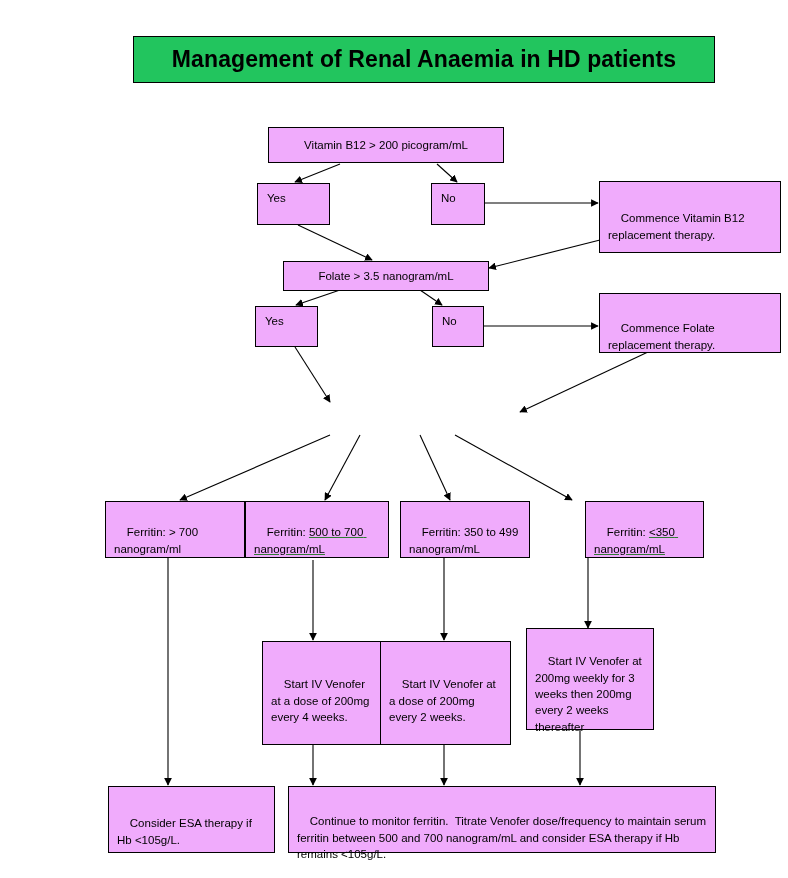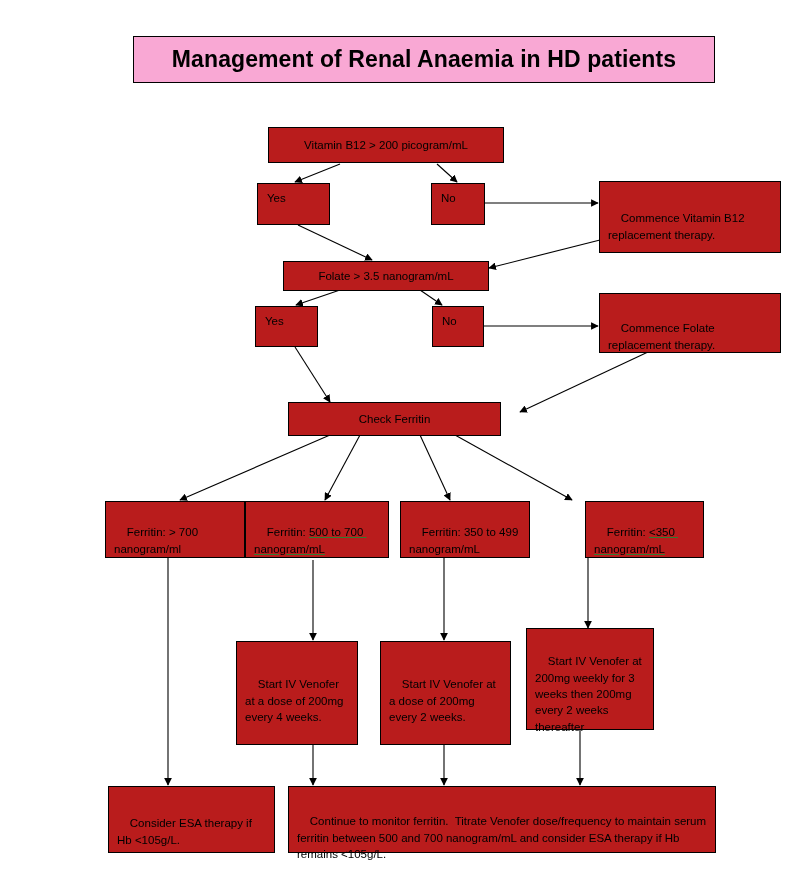--- a/index.html
+++ b/index.html
@@ -14,32 +14,32 @@
     position: relative;
     width: 788px;
     height: 878px;
     background: #ffffff;
     overflow: hidden;
   }
   .box {
     position: absolute;
     box-sizing: border-box;
     border: 1px solid #000000;
-    background: #b91c1c;
+    background: #f0abfc;
     font-size: 11.5px;
     line-height: 1.42;
     color: #000000;
     padding: 6px 8px;
     white-space: pre-wrap;
   }
   .title-box {
     position: absolute;
     box-sizing: border-box;
     border: 1px solid #000000;
-    background: #f9a8d4;
+    background: #22c55e;
     display: flex;
     align-items: center;
     justify-content: center;
     font-size: 23px;
     font-weight: bold;
     color: #000000;
     letter-spacing: 0.1px;
   }
   .center {
     display: flex;
@@ -152,41 +152,38 @@
   </div>
 
   <div class="box centerv" style="left:432px; top:306px; width:52px; height:41px;">
     <span>No</span>
   </div>
 
   <div class="box" style="left:599px; top:293px; width:182px; height:60px; padding-top:10px;">
     <span>Commence Folate replacement therapy.</span>
   </div>
 
-  <div class="box center" style="left:288px; top:402px; width:213px; height:34px;">
-    <span>Check Ferritin</span>
-  </div>
 
   <div class="box" style="left:105px; top:501px; width:140px; height:57px;">
     <span>Ferritin: &gt; 700 nanogram/ml</span>
   </div>
 
   <div class="box" style="left:245px; top:501px; width:144px; height:57px;">
     <span>Ferritin: </span><span class="underline-green">500 to 700 nanogram/mL</span>
   </div>
 
   <div class="box" style="left:400px; top:501px; width:130px; height:57px;">
     <span>Ferritin: 350 to 499 nanogram/mL</span>
   </div>
 
   <div class="box" style="left:549px; top:501px; width:119px; height:57px;margin-left:36px;">
     <span>Ferritin: </span><span class="underline-green">&lt;350 nanogram/mL</span>
   </div>
 
-  <div class="box" style="left:236px; top:641px; width:122px; height:104px; padding-top:18px;">
+  <div class="box" style="left:262px; top:641px; width:122px; height:104px; padding-top:18px;">
     <span>Start IV Venofer at a dose of 200mg every 4 weeks.</span>
   </div>
 
   <div class="box" style="left:380px; top:641px; width:131px; height:104px; padding-top:18px;">
     <span>Start IV Venofer at a dose of 200mg every 2 weeks.</span>
   </div>
 
   <div class="box" style="left:526px; top:628px; width:128px; height:102px; padding-top:8px;">
     <span>Start IV Venofer at 200mg weekly for 3 weeks then 200mg every 2 weeks thereafter</span>
   </div>

